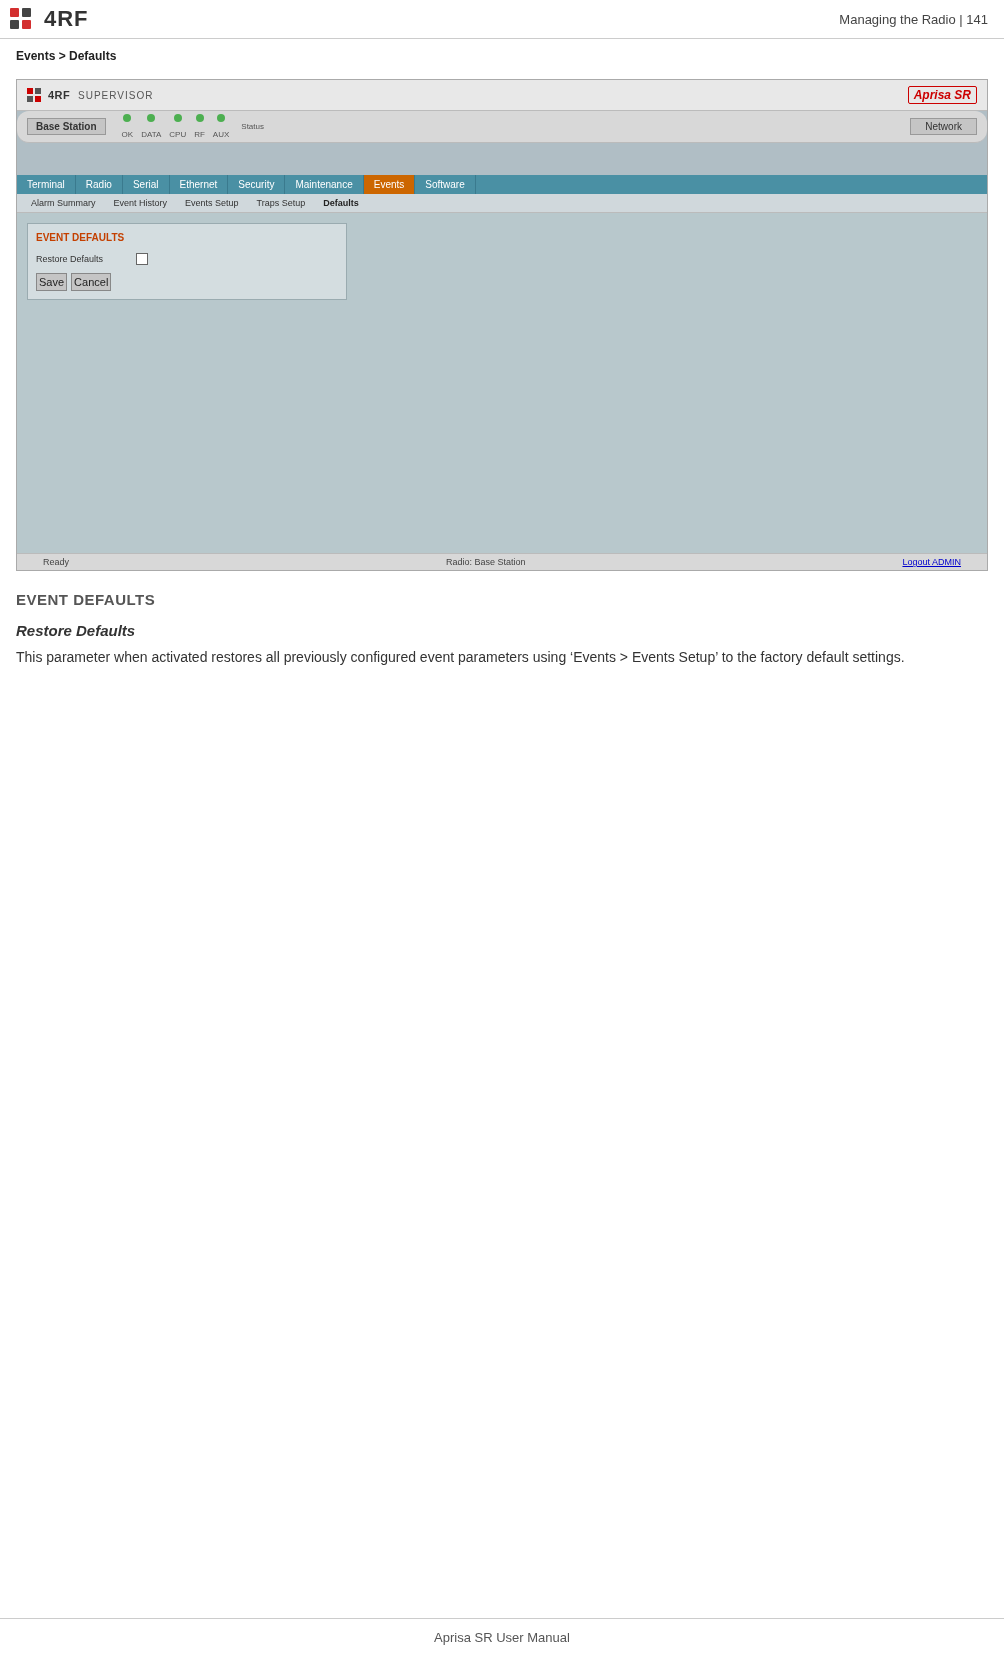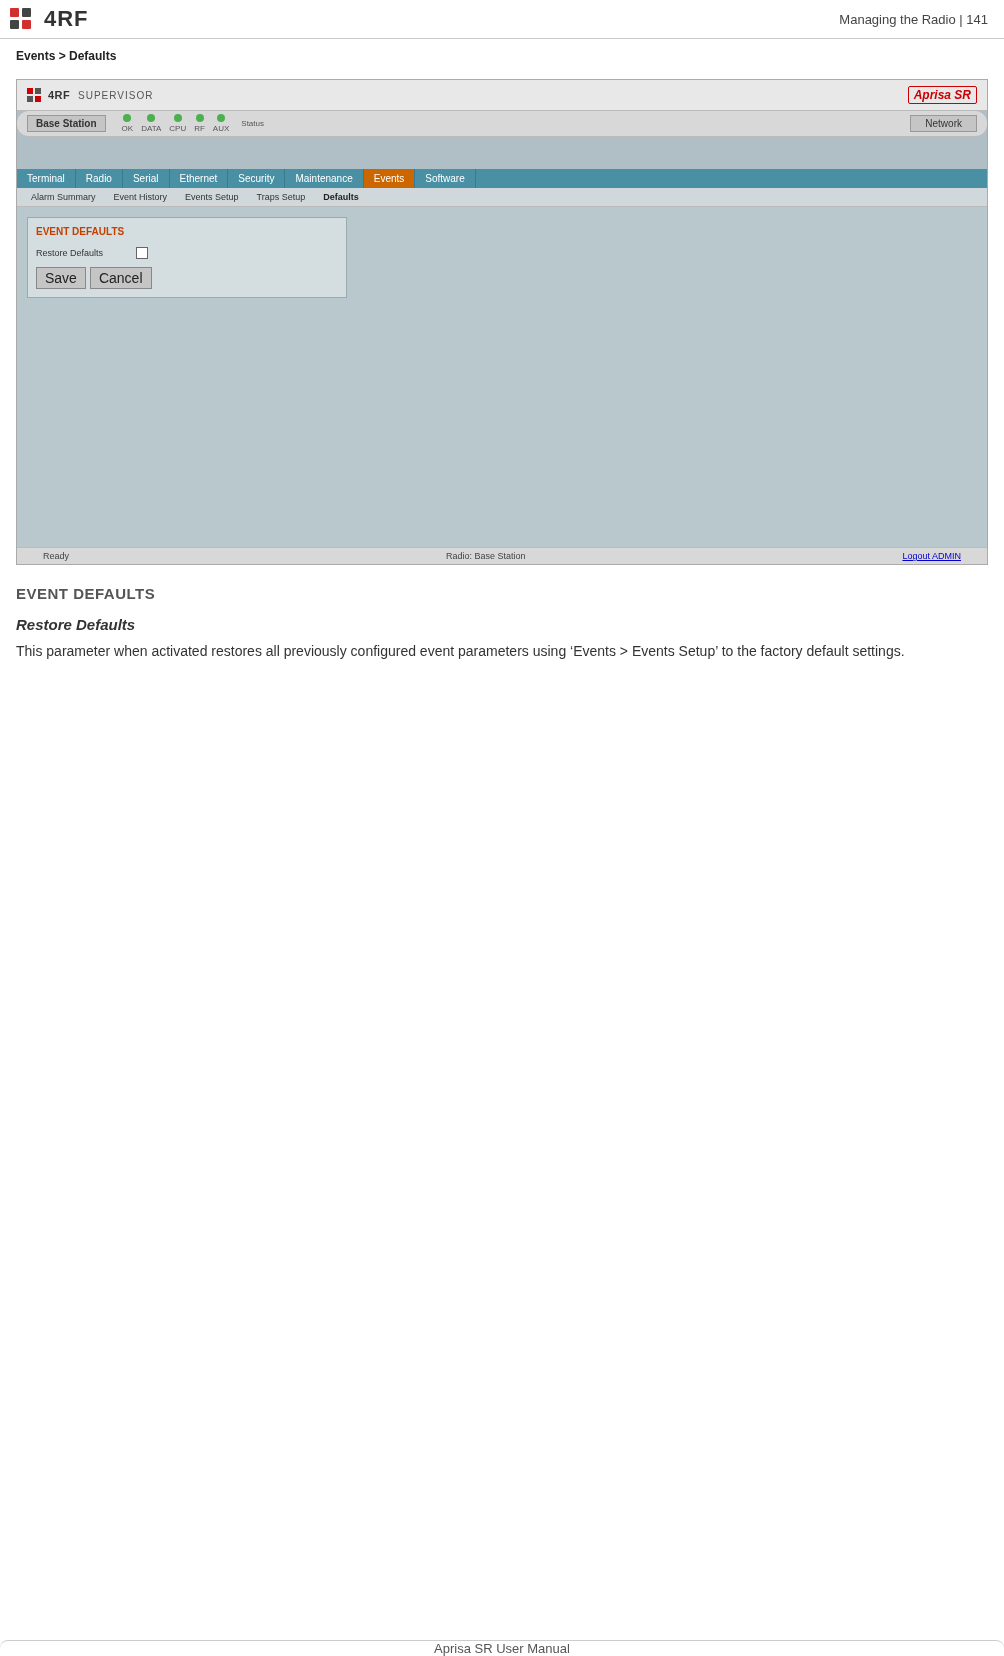--- a/index.html
+++ b/index.html
@@ -152,21 +152,21 @@
       align-items: center;
       gap: 8px;
       font-size: 9px;
       color: #555;
     }
 
     .sv-status-item {
       display: flex;
       flex-direction: column;
       align-items: center;
-      gap: 2px;
+      gap: 8px;
     }
 
     .sv-dot {
       width: 8px;
       height: 8px;
       border-radius: 50%;
       display: inline-block;
     }
 
     .dot-green { background: #4caf50; }
@@ -265,22 +265,22 @@
       background: #fff;
     }
 
     .sv-buttons {
       display: flex;
       gap: 4px;
       margin-top: 4px;
     }
 
     .sv-btn {
-      font-size: 14px;
-      padding: 2px 8px;
+      font-size: 11px;
+      padding: 2px 2px;
       background: #c5c5c5;
       border: 1px solid #888;
       cursor: pointer;
       color: #222;
     }
 
     
     .sv-footer {
       background: #d8d8d8;
       border-top: 1px solid #bbb;
@@ -330,25 +330,24 @@
       line-height: 1.5;
     }
 
     
     .page-footer {
       position: absolute;
       bottom: 0;
       left: 0;
       right: 0;
       border-top: 1px solid #ccc;
-      padding: 0;
+      padding: 11px;
       text-align: center;
       font-size: 13px;
       color: #555;
-      border-radius: 11px;
     }
   </style>
 </head>
 <body>
 
 <div class="page-header">
   <div class="logo-area">
     <div class="logo-squares">
       <div class="logo-sq sq-red"></div>
       <div class="logo-sq sq-dark"></div>

